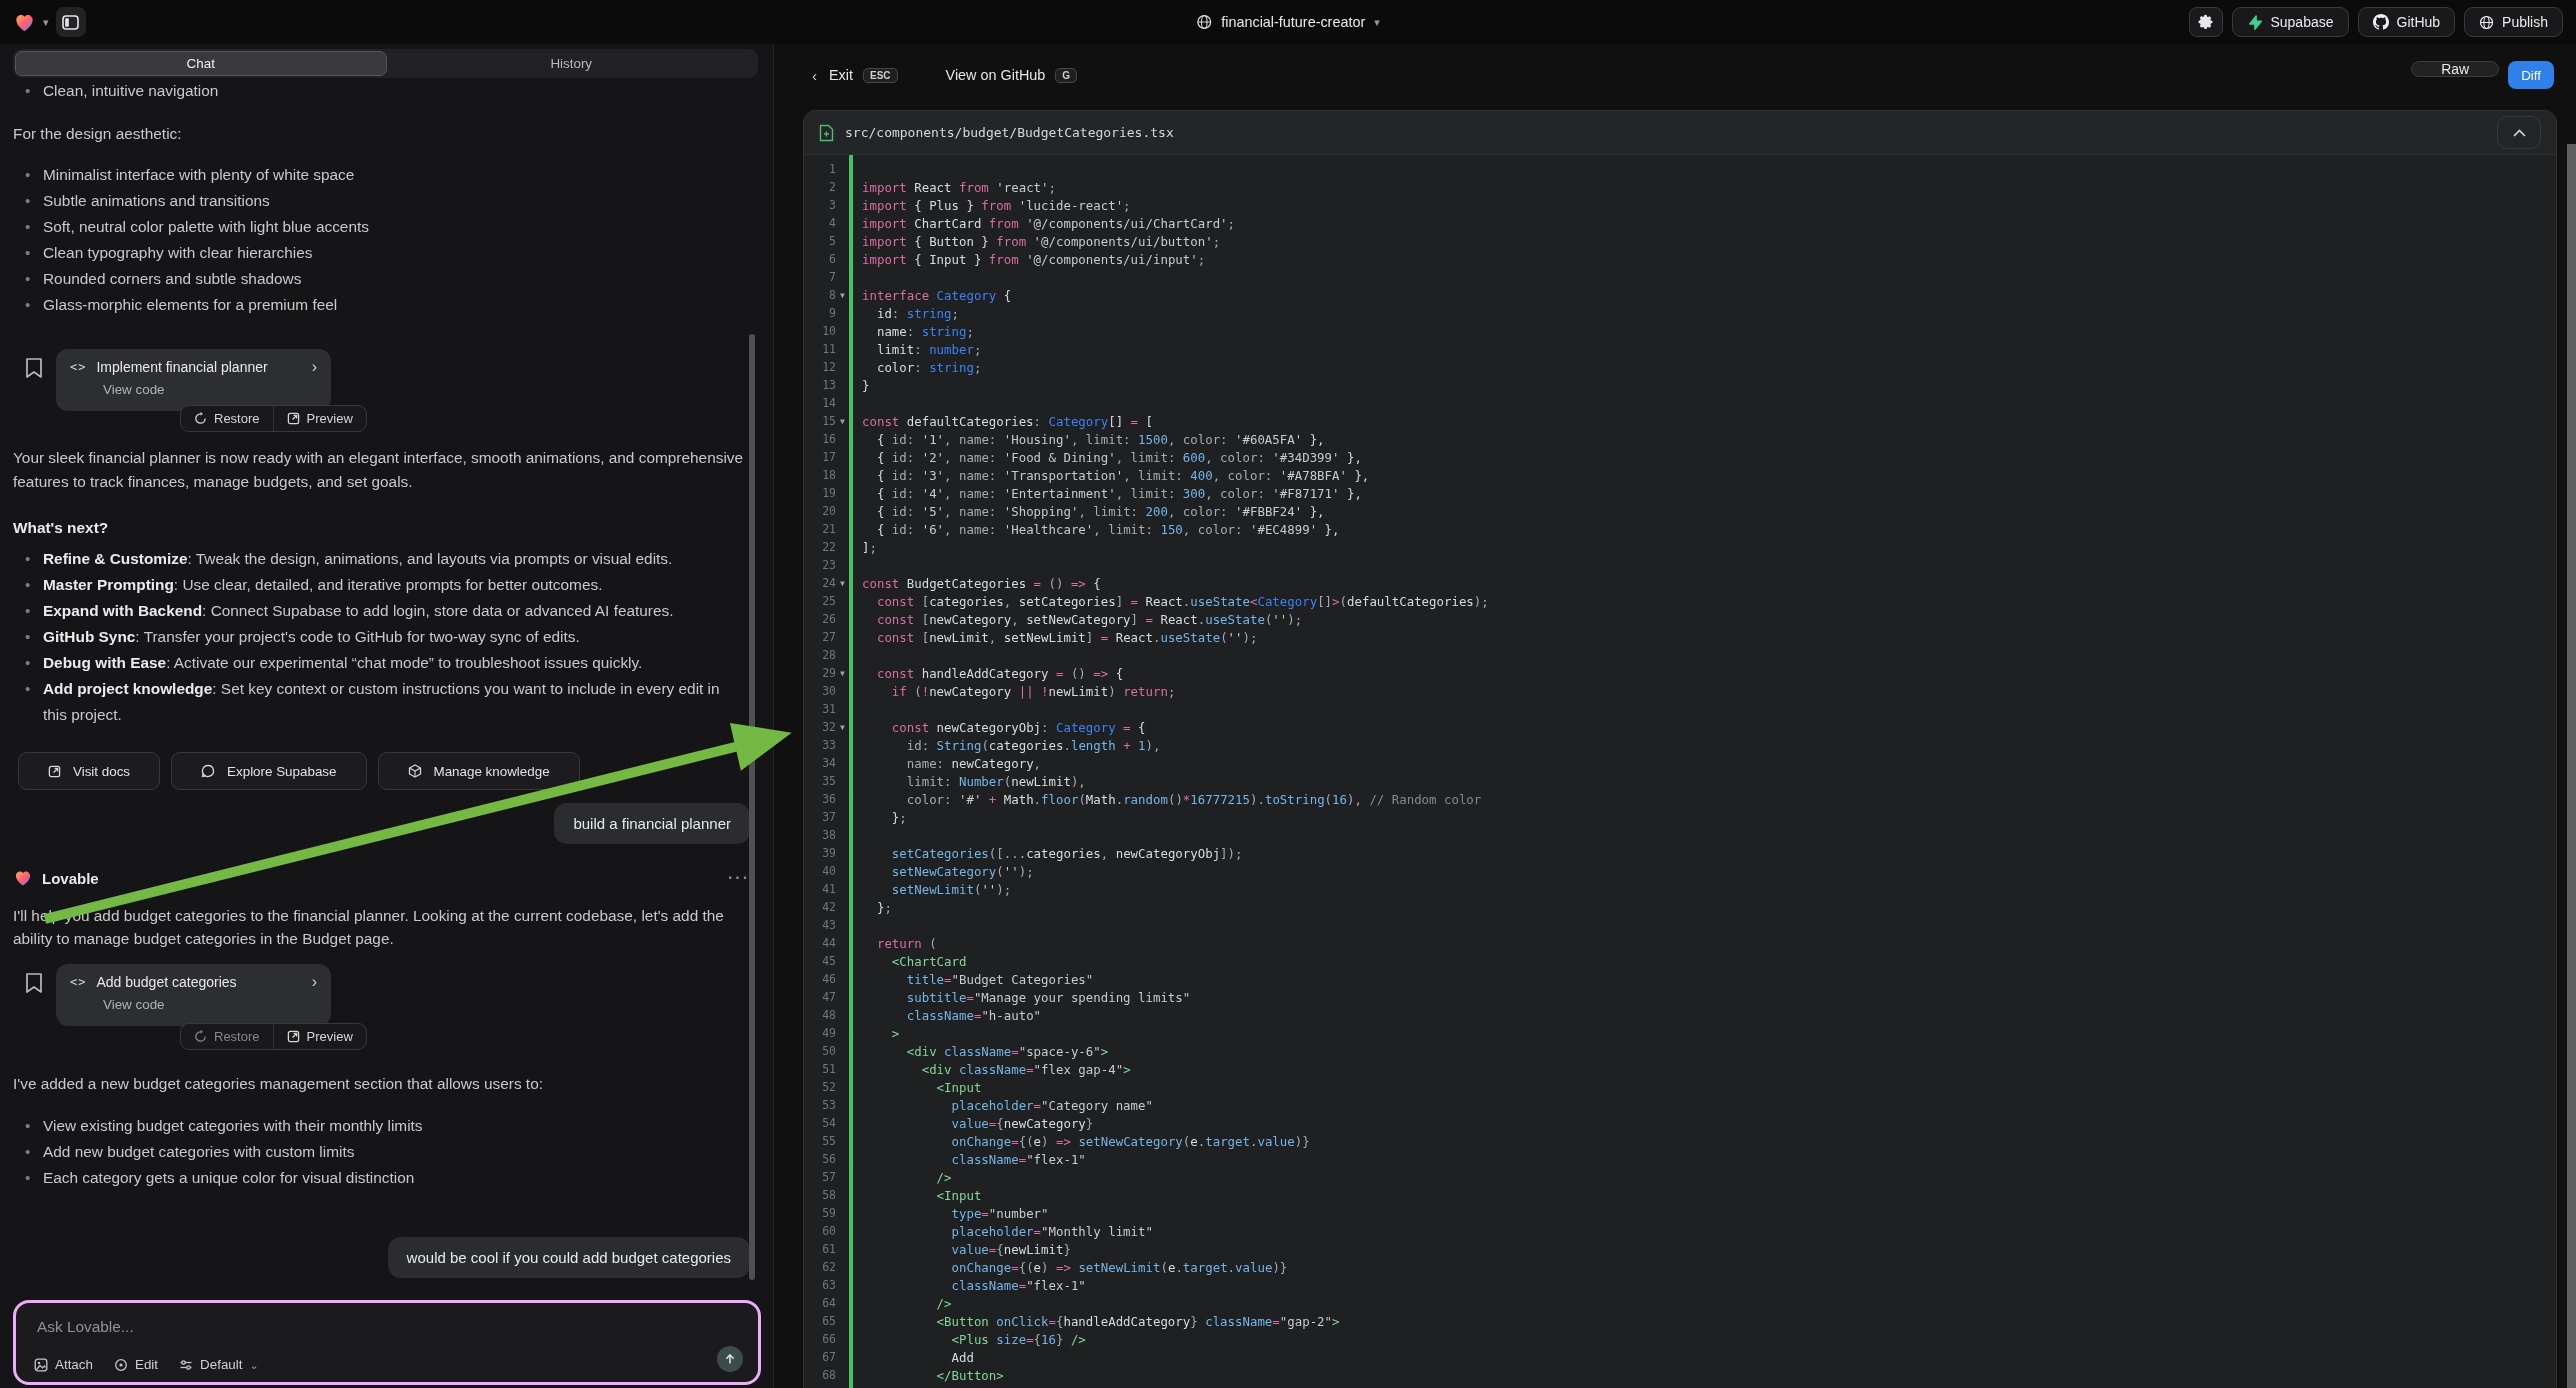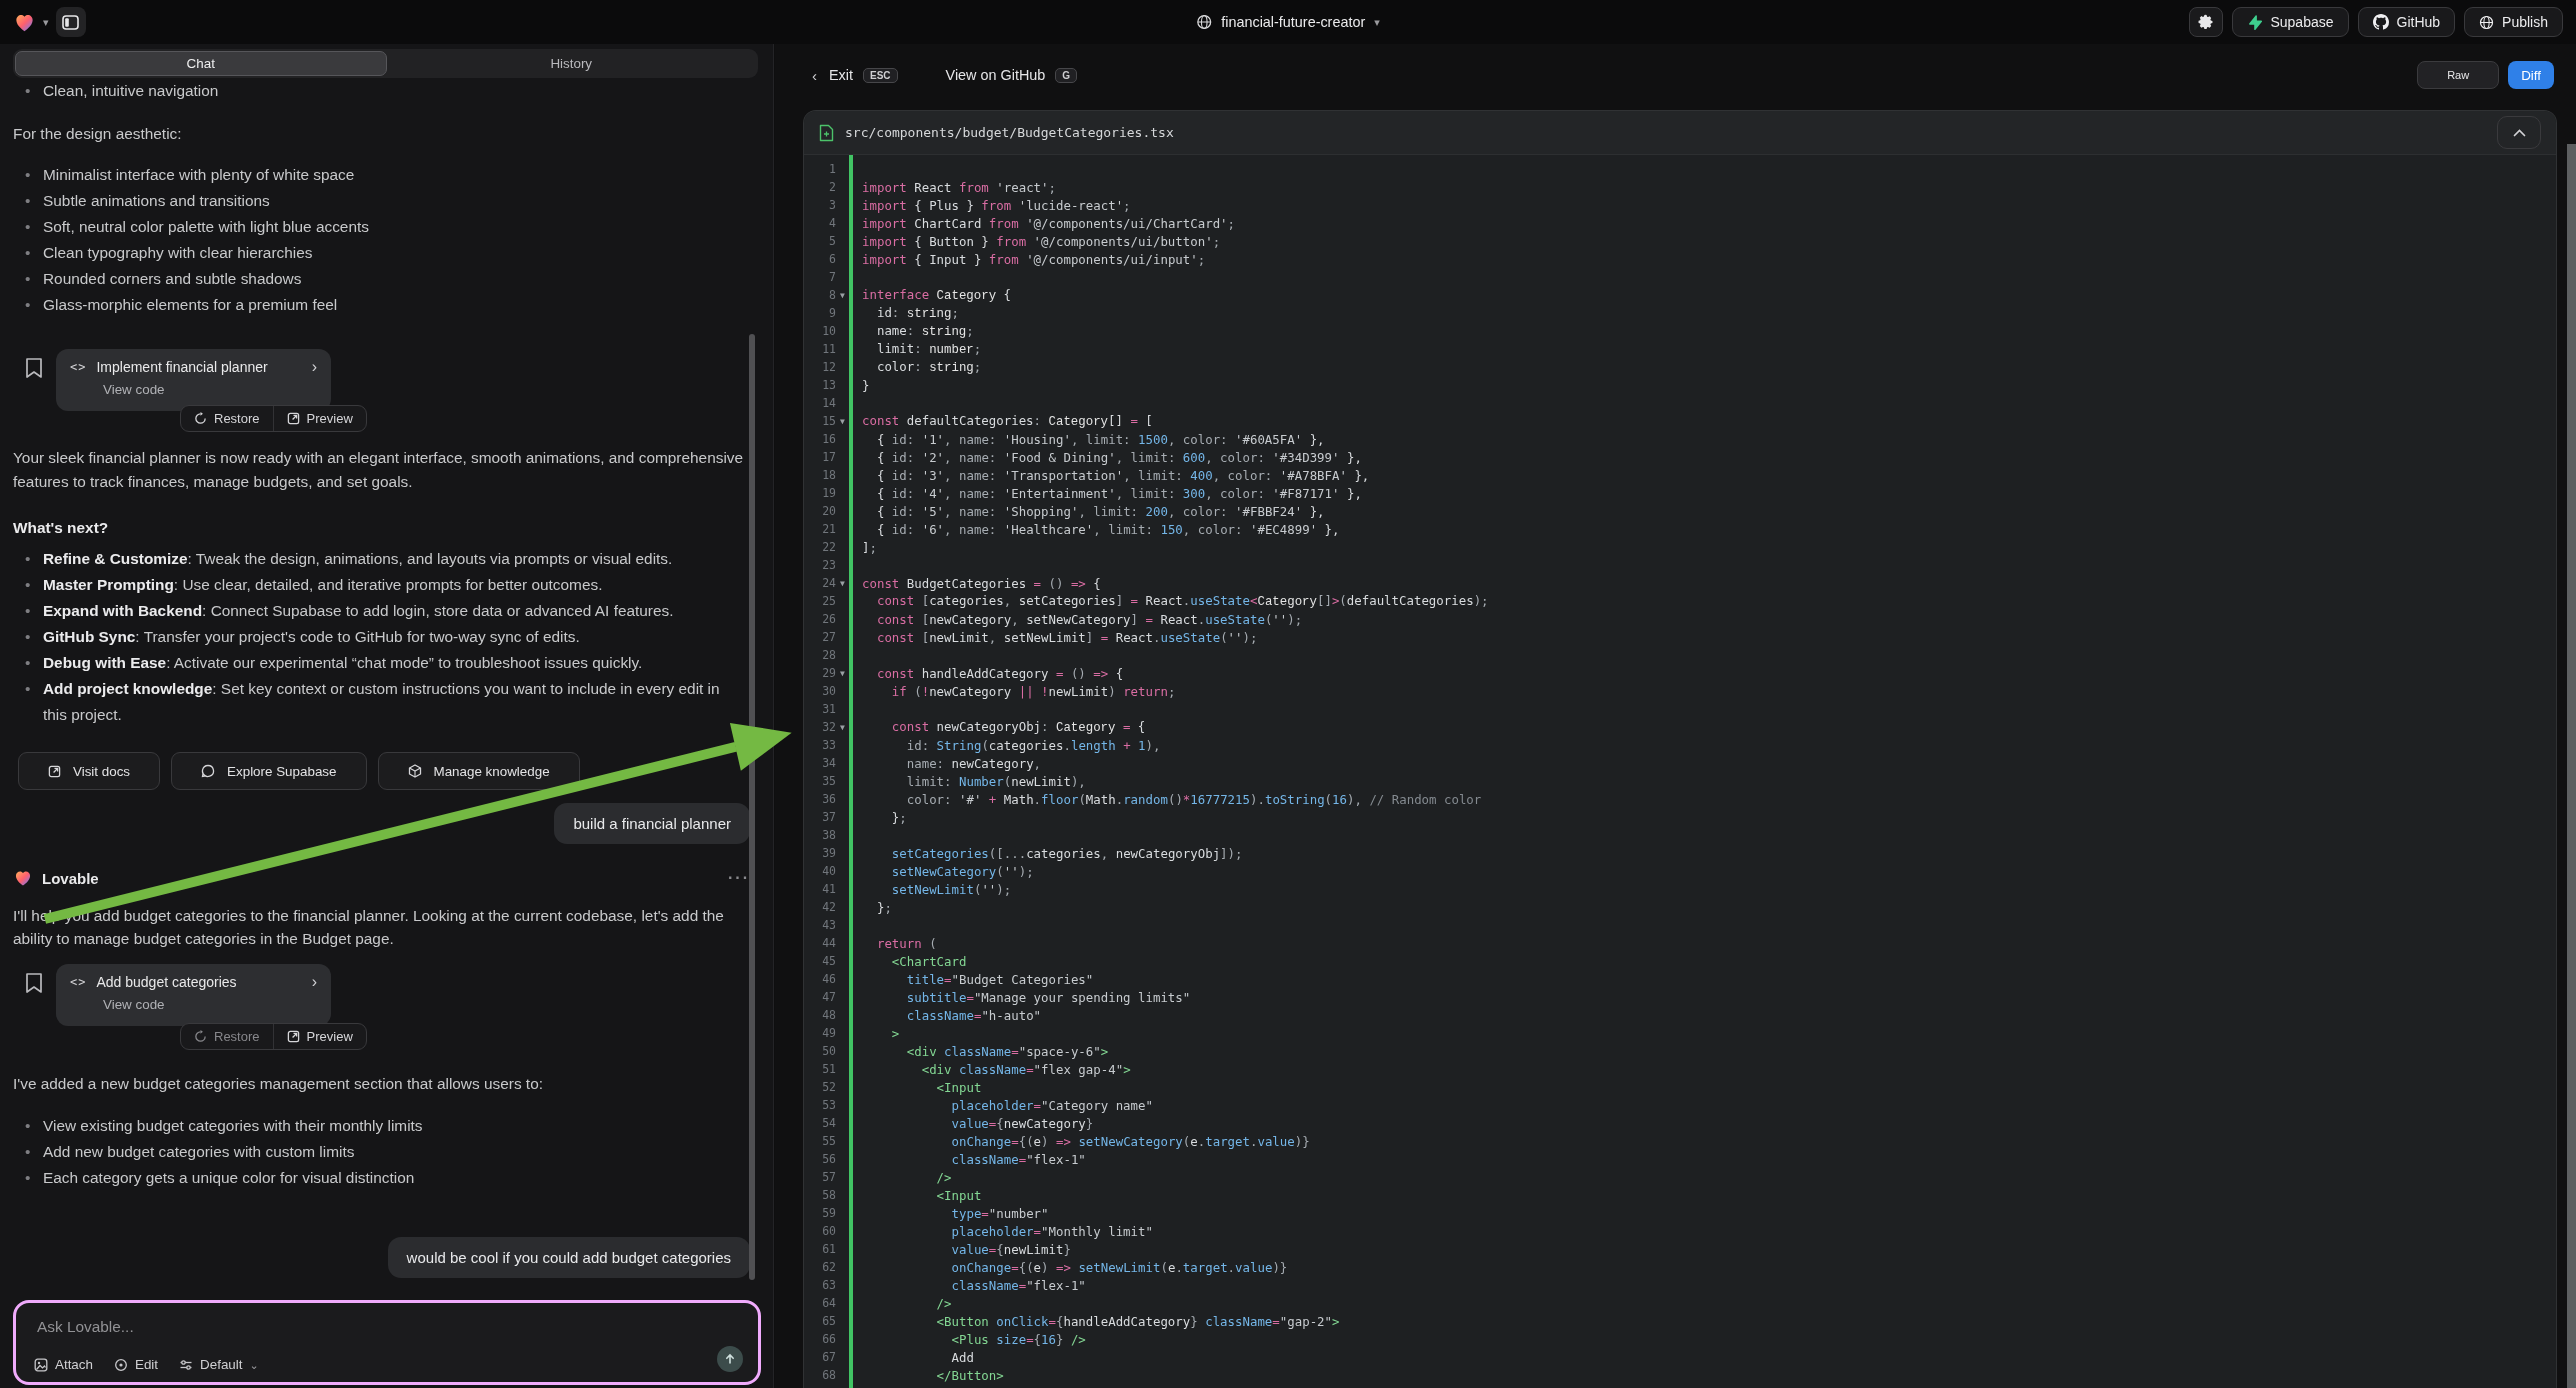--- a/index.html
+++ b/index.html
@@ -75,42 +75,42 @@
 
   
   .code-panel { position:absolute; left:775px; top:44px; right:0; bottom:0; background:#101011; }
   .code-header { position:absolute; left:0; right:0; top:0; height:62px; display:flex; align-items:center; }
   .hdr-left { display:flex; align-items:center; gap:10px; margin-left:37px; color:#e6e6e8; font-size:14.4px; }
   .back-chev { color:#cfcfd2; font-size:15px; margin-right:2px; }
   .kbd { border:1px solid #47474a; background:#202023; border-radius:5px; padding:1px 6px;
          font-size:10px; color:#cfcfd2; font-weight:bold; }
   .hdr-gap { width:28px; }
   .hdr-right { margin-left:auto; margin-right:22px; display:flex; gap:9px; }
-  .raw-btn { height:28px; padding:0 29px; border:1px solid #3b3b3e; background:#222225; border-radius:8px;
-             color:#e8e8ea; font-size:11px; display:flex; align-items:center; }
+  .raw-btn { height:16px; padding:0 29px; border:1px solid #3b3b3e; background:#222225; border-radius:8px;
+             color:#e8e8ea; font-size:14px; display:flex; align-items:center; }
   .diff-btn { height:28px; padding:0 13px; background:#2f80e8; border-radius:8px; color:#fff;
               font-size:13.4px; display:flex; align-items:center; }
 
   .file-card { position:absolute; left:28px; right:19px; top:66px; bottom:0; background:#1e2022;
                border:1px solid #303234; border-bottom:none; border-radius:13px 13px 0 0; overflow:hidden; }
   .file-head { position:absolute; left:0; right:0; top:0; height:44px; background:#232527;
                border-bottom:1px solid #2d2f31; display:flex; align-items:center; padding:0 15px; gap:11px; }
   .file-path { font-family:"DejaVu Sans Mono", monospace; font-size:13px; color:#d6d8da; }
   .collapse-btn { margin-left:auto; width:44px; height:33px; border:1px solid #3a3a3d; border-radius:10px;
                   display:flex; align-items:center; justify-content:center; }
 
   .code-body { position:absolute; left:0; right:0; top:44px; bottom:0; padding-top:5px;
                font-family:"DejaVu Sans Mono", monospace; font-size:12.4px; }
   .added-bar { position:absolute; left:45px; top:44px; bottom:0; width:4px; background:#41c464; }
   .line { display:flex; height:18px; align-items:center; }
   .ln { width:32px; text-align:right; color:#71767c; font-size:11.5px; flex:none; }
   .foldcol { width:13px; flex:none; color:#9ba0a5; font-size:8px; text-align:center; }
   .lcontent { white-space:pre; margin-left:13px; }
   .tk-kw { color:#d96da3; }
-  .tk-ty { color:#e5e5e5;font-family:Liberation Mono, monospace; }
+  .tk-ty { color:#3b82f6; }
   .tk-fn { color:#74b6e8; }
   .tk-attr { color:#74b6e8; }
   .tk-num { color:#74b6e8; }
   .tk-str { color:#c7cbcf; }
   .tk-tag { color:#83d693; }
   .tk-cm { color:#848a90; }
   .tk-pl { color:#d9dcdf; }
   .tk-pn { color:#a6acb2; }
 
   .win-scrollbar { position:absolute; right:0; top:100px; width:9px; bottom:0; background:#5d5f61; }

